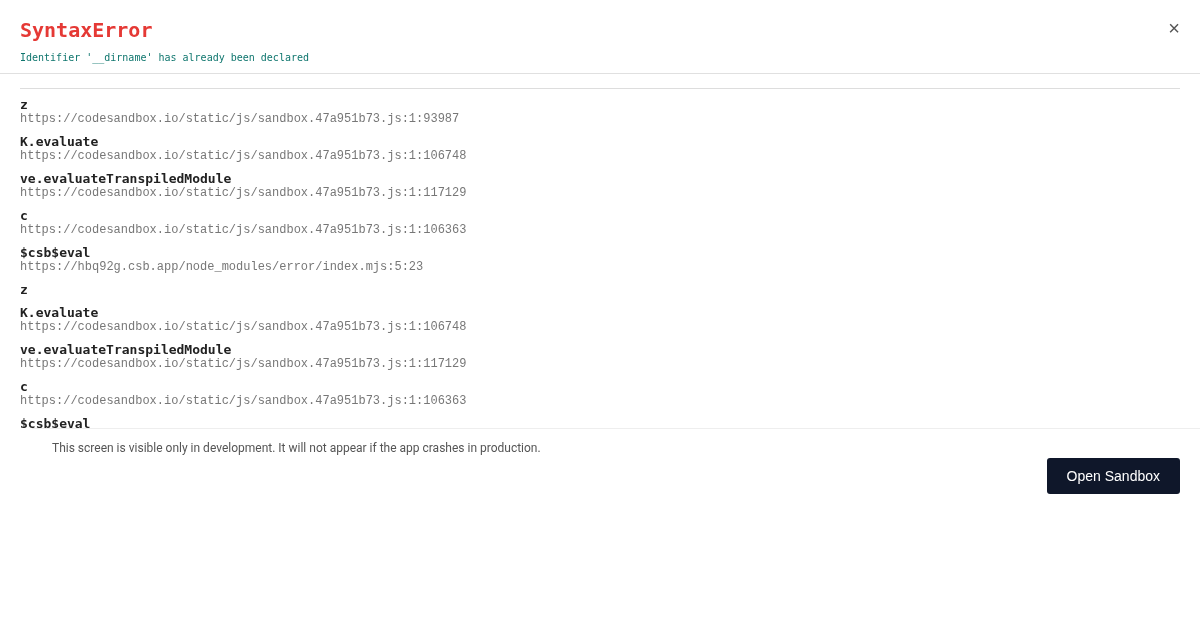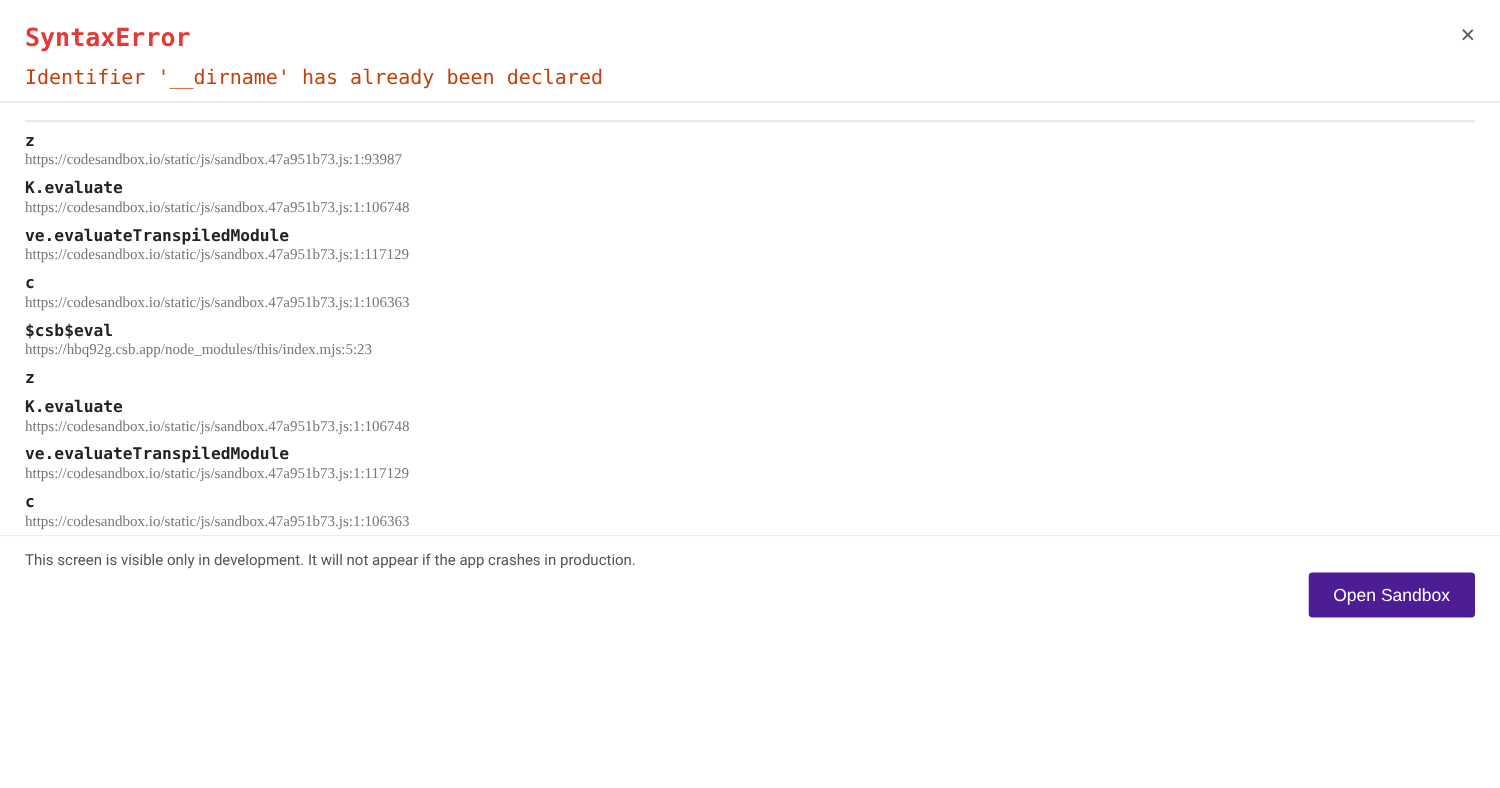--- a/index.html
+++ b/index.html
@@ -36,22 +36,22 @@
     .error-title {
       color: #e53935;
       font-size: 20px;
       font-weight: 600;
       font-family: monospace;
       margin-bottom: 10px;
     }
 
     .error-message {
       font-family: monospace;
-      font-size: 16px;
-      color: #c2410c;
+      font-size: 10px;
+      color: #0f766e;
     }
 
     .close-btn {
       position: absolute;
       top: 18px;
       right: 20px;
       background: none;
       border: none;
       font-size: 20px;
       cursor: pointer;
@@ -71,21 +71,21 @@
 
     .frame-name {
       font-family: monospace;
       font-size: 13px;
       font-weight: bold;
       color: #222;
       display: block;
     }
 
     .frame-url {
-      font-family: Liberation Serif, serif;
+      font-family: Liberation Mono, monospace;
       font-size: 12px;
       color: #777;
       display: block;
     }
 
     .divider {
       border: none;
       border-top: 1px solid #ddd;
       margin: 4px 0 8px 0;
     }
@@ -132,21 +132,21 @@
     }
 
     .footer p {
       line-height: 1.6;
     }
 
     .open-sandbox-btn {
       position: absolute;
       bottom: 14px;
       right: 20px;
-      background: #4c1d95;
+      background: #0f172a;
       color: #fff;
       border: none;
       padding: 10px 20px;
       font-size: 14px;
       font-weight: 500;
       cursor: pointer;
       border-radius: 3px;
     }
   </style>
 </head>
@@ -177,21 +177,21 @@
       <span class="frame-url">https://codesandbox.io/static/js/sandbox.47a951b73.js:1:117129</span>
     </div>
 
     <div class="stack-frame">
       <span class="frame-name">c</span>
       <span class="frame-url">https://codesandbox.io/static/js/sandbox.47a951b73.js:1:106363</span>
     </div>
 
     <div class="stack-frame">
       <span class="frame-name">$csb$eval</span>
-      <span class="frame-url">https://hbq92g.csb.app/node_modules/this/index.mjs:5:23</span>
+      <span class="frame-url">https://hbq92g.csb.app/node_modules/error/index.mjs:5:23</span>
     </div>
 
     <div class="stack-frame">
       <span class="frame-name">z</span>
     </div>
 
     <div class="stack-frame">
       <span class="frame-name">K.evaluate</span>
       <span class="frame-url">https://codesandbox.io/static/js/sandbox.47a951b73.js:1:106748</span>
     </div>
@@ -218,17 +218,17 @@
       </div>
       <div class="code-line">
         <span class="code-line-number">3</span>
         <span class="code-line-pipe">|</span>
         <span class="code-line-content">&nbsp;</span>
       </div>
 
     </div>
   </div>
 
-  <div class="footer" style="position:relative; padding-bottom: 50px;">
+  <div class="footer" style="position:relative; padding-bottom: 50px; margin-left: 32px;">
     <p>This screen is visible only in development. It will not appear if the app crashes in production.</p>
     <button class="open-sandbox-btn">Open Sandbox</button>
   </div>
 </div>
 
 </body></html>

